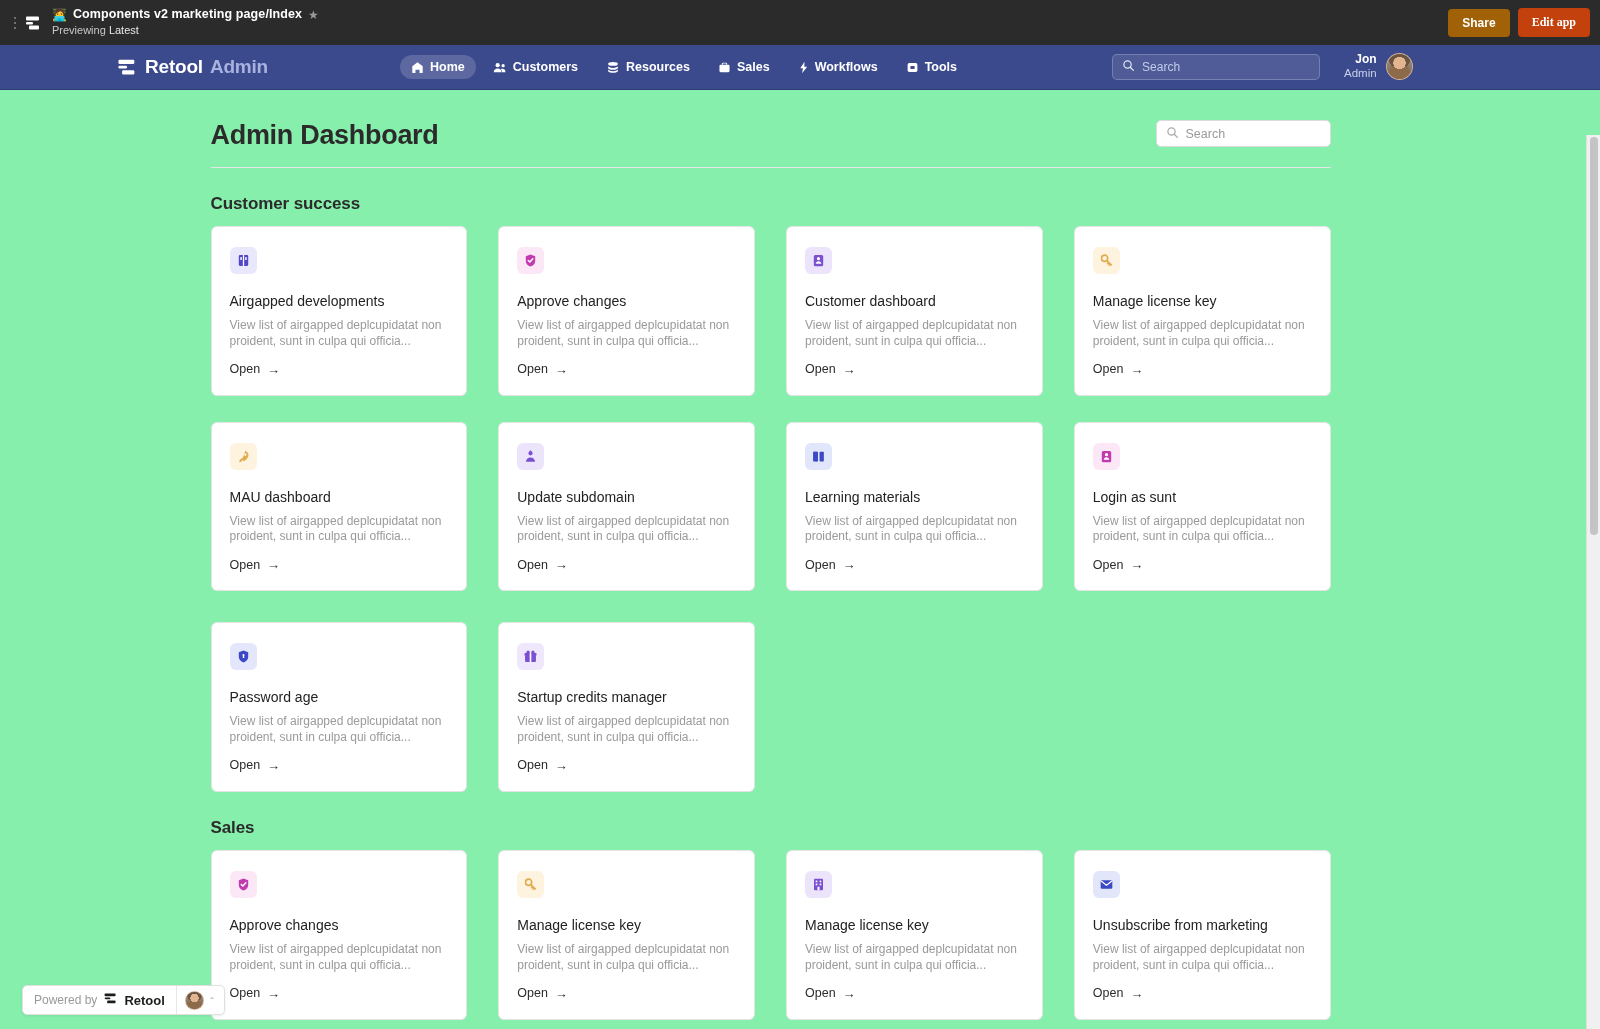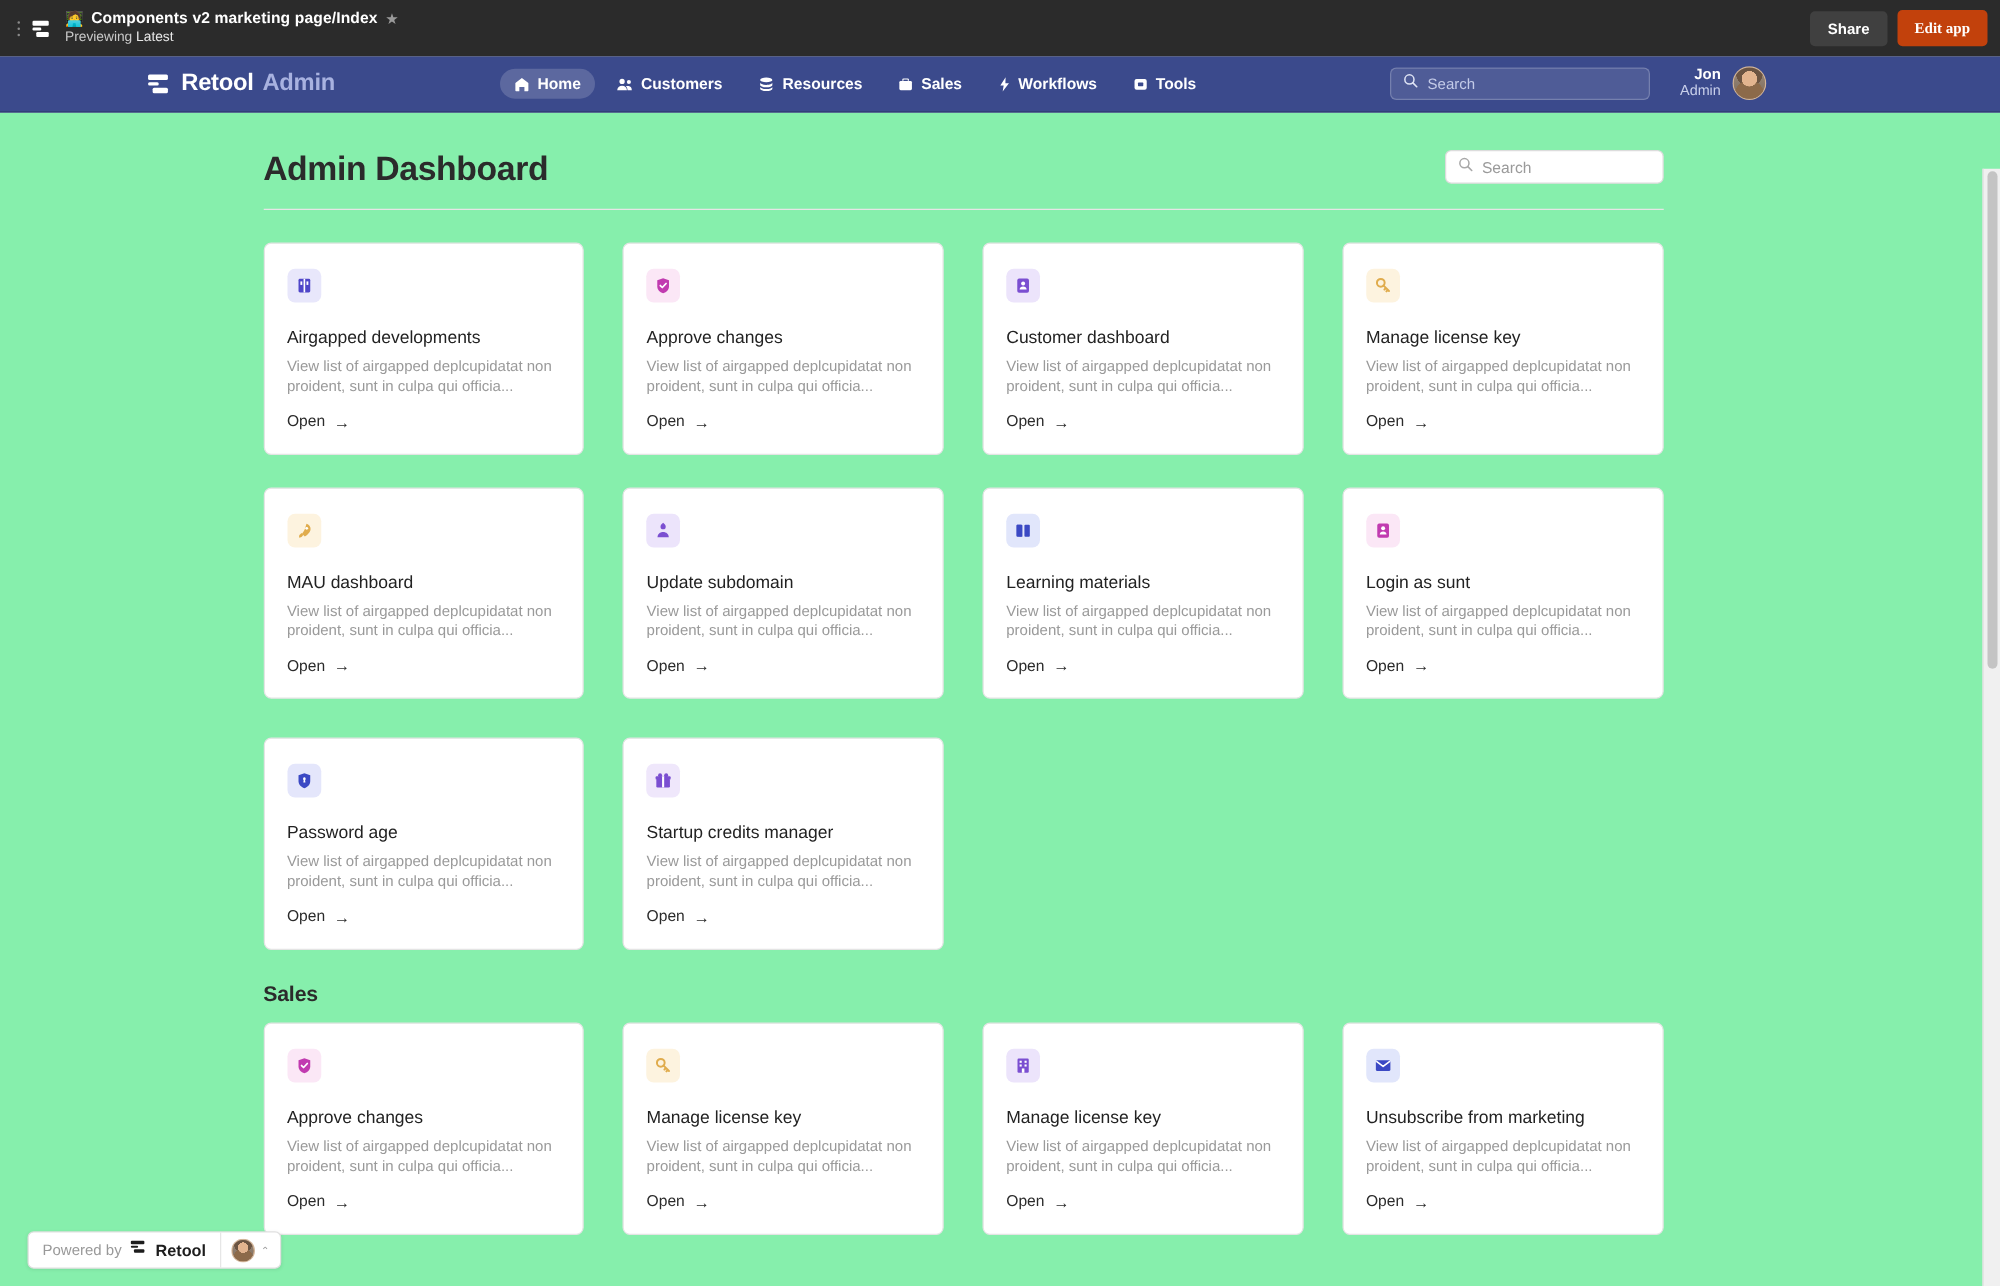--- a/index.html
+++ b/index.html
@@ -25,21 +25,21 @@
   .retool-mark-dark { margin: 0 10px 0 4px; display: flex; align-items: center; }
   .title-block { display: flex; flex-direction: column; justify-content: center; line-height: 1.25; }
   .title-row { display: flex; align-items: center; gap: 6px; }
   .app-title { font-size: 12.5px; font-weight: bold; color: #ffffff; letter-spacing: .1px; }
   .title-emoji { font-size: 12px; }
   .star-icon { color: #9a9a9a; font-size: 12px; cursor: pointer; }
   .preview-row { font-size: 11px; color: #c9c9c9; margin-top: 1px; }
   .preview-row .latest { color: #e8e8e8; cursor: pointer; }
   .editor-right { margin-left: auto; display: flex; align-items: center; gap: 8px; }
   .btn-share {
-    background: #404040; color: #fff; border: none; border-radius: 4px;
+    background: #a16207; color: #fff; border: none; border-radius: 4px;
     font-size: 12px; font-weight: bold; padding: 7px 14px; cursor: pointer;
     font-family: "Liberation Sans", sans-serif;
   }
   .btn-edit {
     background: #c2410c; color: #fff; border: none; border-radius: 4px;
     font-size: 12px; font-weight: bold; padding: 7px 14px; cursor: pointer;
     font-family: Liberation Serif, serif;
   }
 
   
@@ -288,20 +288,21 @@
                   <circle cx="6.8" cy="6.8" r="4.5" stroke="#a8a8a8" stroke-width="1.5" fill="none"></circle>
                   <line x1="10.2" y1="10.2" x2="14" y2="14" stroke="#a8a8a8" stroke-width="1.6" stroke-linecap="round"></line>
                 </svg>
             </span>
             <input value="" placeholder="Search" style="">
           </div>
         </div>
 
         <div id="sections-root">
             <div class="section">
+              <div class="section-title">Customer success</div>
               <div class="grid">
                 <div class="card">
                   <div class="card-icon" style="background: rgb(232, 231, 251);">
                     <svg width="15" height="15" viewBox="0 0 16 16" aria-hidden="true">
                       <rect x="3" y="2.2" width="10" height="11.6" rx="1.2" fill="#4f46c9"></rect>
                       <rect x="7.3" y="2.2" width="1.4" height="11.6" fill="#fff"></rect>
                       <rect x="4.6" y="4.4" width="1.6" height="3" fill="#fff"></rect>
                       <rect x="9.8" y="4.4" width="1.6" height="3" fill="#fff"></rect>
                     </svg>
                   </div>

